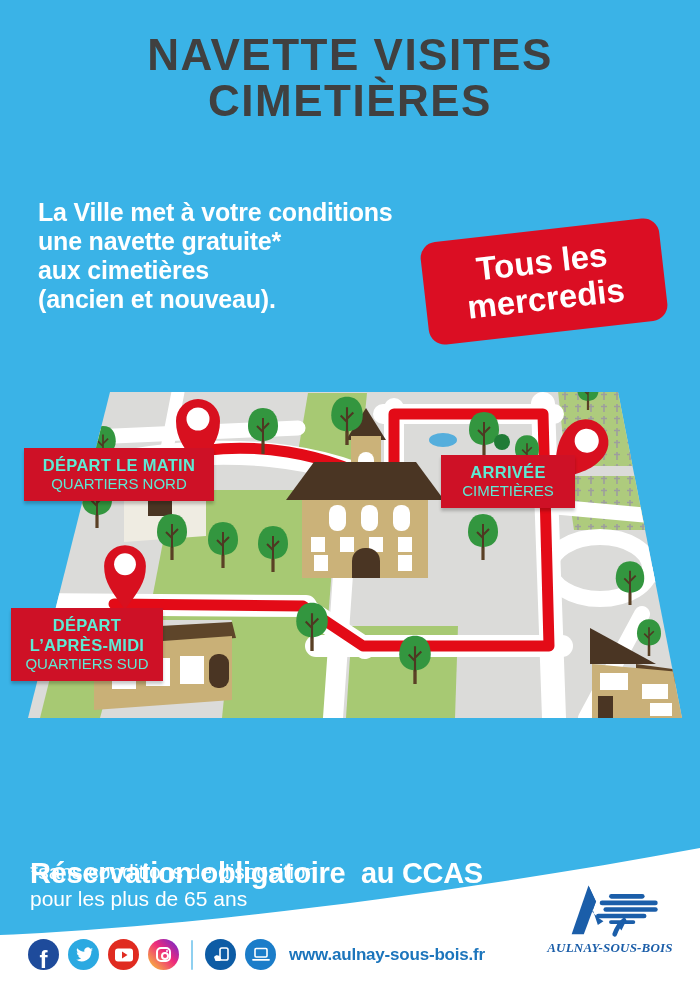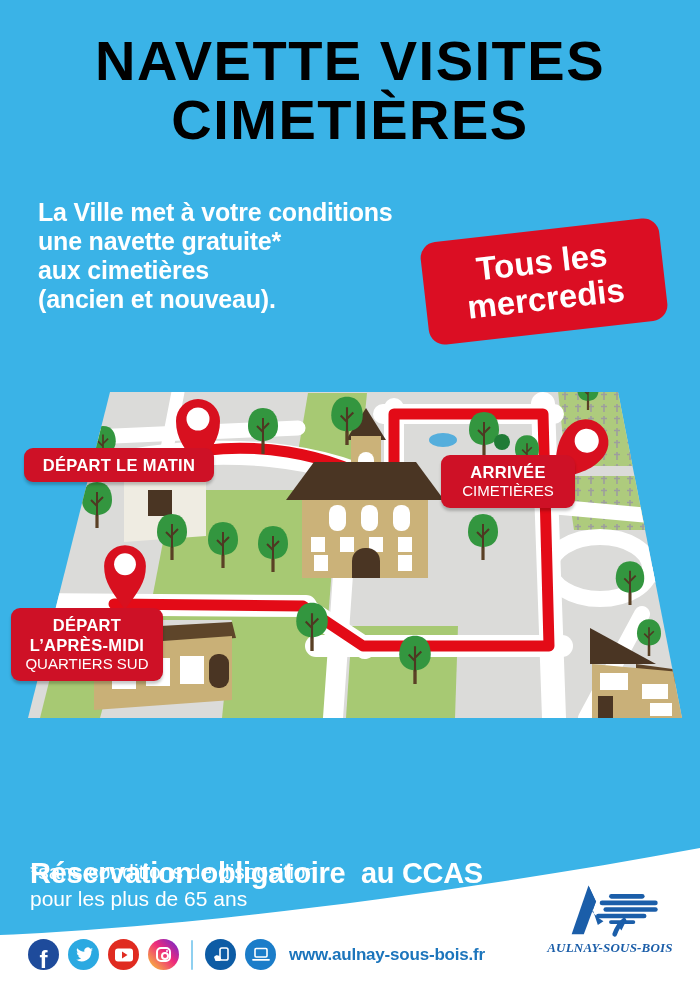--- a/index.html
+++ b/index.html
@@ -3,33 +3,33 @@
 <meta charset="utf-8">
 <style>
   html,body{margin:0;padding:0;}
   body{
     width:700px;height:990px;position:relative;overflow:hidden;
     background:#3AB3E7;
     font-family:"Liberation Sans", sans-serif;
   }
   .title{
     position:absolute;top:32px;left:0;right:0;text-align:center;
-    color:#000000;font-weight:bold;font-size:56px;line-height:1.05;letter-spacing:1.5px;
+    color:#404040;font-weight:bold;font-size:44px;line-height:1.05;letter-spacing:1.5px;
   }
   .intro{
     position:absolute;top:198px;left:38px;color:#fff;
     font-size:25px;font-weight:bold;line-height:29px;letter-spacing:-0.2px;
   }
   .badge{
     position:absolute;left:424px;top:230px;width:240px;padding:13px 0 15px;
     background:#DB0E23;border-radius:16px;transform:rotate(-6.5deg);
     text-align:center;color:#fff;font-size:33px;font-weight:bold;line-height:1.13;
   }
   .map-label{
-    position:absolute;background:#CE1126;border-radius:9px;color:#ffffff;
+    position:absolute;background:#CE1126;border-radius:0;color:#5eead4;
     text-align:center;padding:7px 6px;box-shadow:0 3px 3px rgba(0,0,0,0.22);
   }
   .map-label .l1{font-weight:bold;font-size:16.5px;letter-spacing:0.3px;line-height:1.22;}
   .map-label .l2{font-weight:normal;font-size:15px;line-height:1.25;}
   .label-matin{left:24px;top:448px;width:178px;}
   .label-arrivee{left:441px;top:455px;width:122px;}
   .label-apm{left:11px;top:608px;width:140px;}
   .reservation{
     position:absolute;top:778px;left:30px;color:#fff;
     font-size:29px;font-weight:bold;line-height:38px;letter-spacing:-0.3px;white-space:pre-wrap;
@@ -207,20 +207,21 @@
   <g transform="translate(125,190) scale(0.95)">
     <use href="#pin"></use>
   </g>
   <g transform="translate(584,66) rotate(40) scale(1.05)">
     <use href="#pin"></use>
   </g>
 </svg>
 
 <div class="map-label label-matin">
   <div class="l1">DÉPART LE MATIN</div>
+  <div class="l2">QUARTIERS NORD</div>
 </div>
 <div class="map-label label-arrivee">
   <div class="l1">ARRIVÉE</div>
   <div class="l2">CIMETIÈRES</div>
 </div>
 <div class="map-label label-apm">
   <div class="l1">DÉPART</div>
   <div class="l1">L’APRÈS-MIDI</div>
   <div class="l2">QUARTIERS SUD</div>
 </div>

